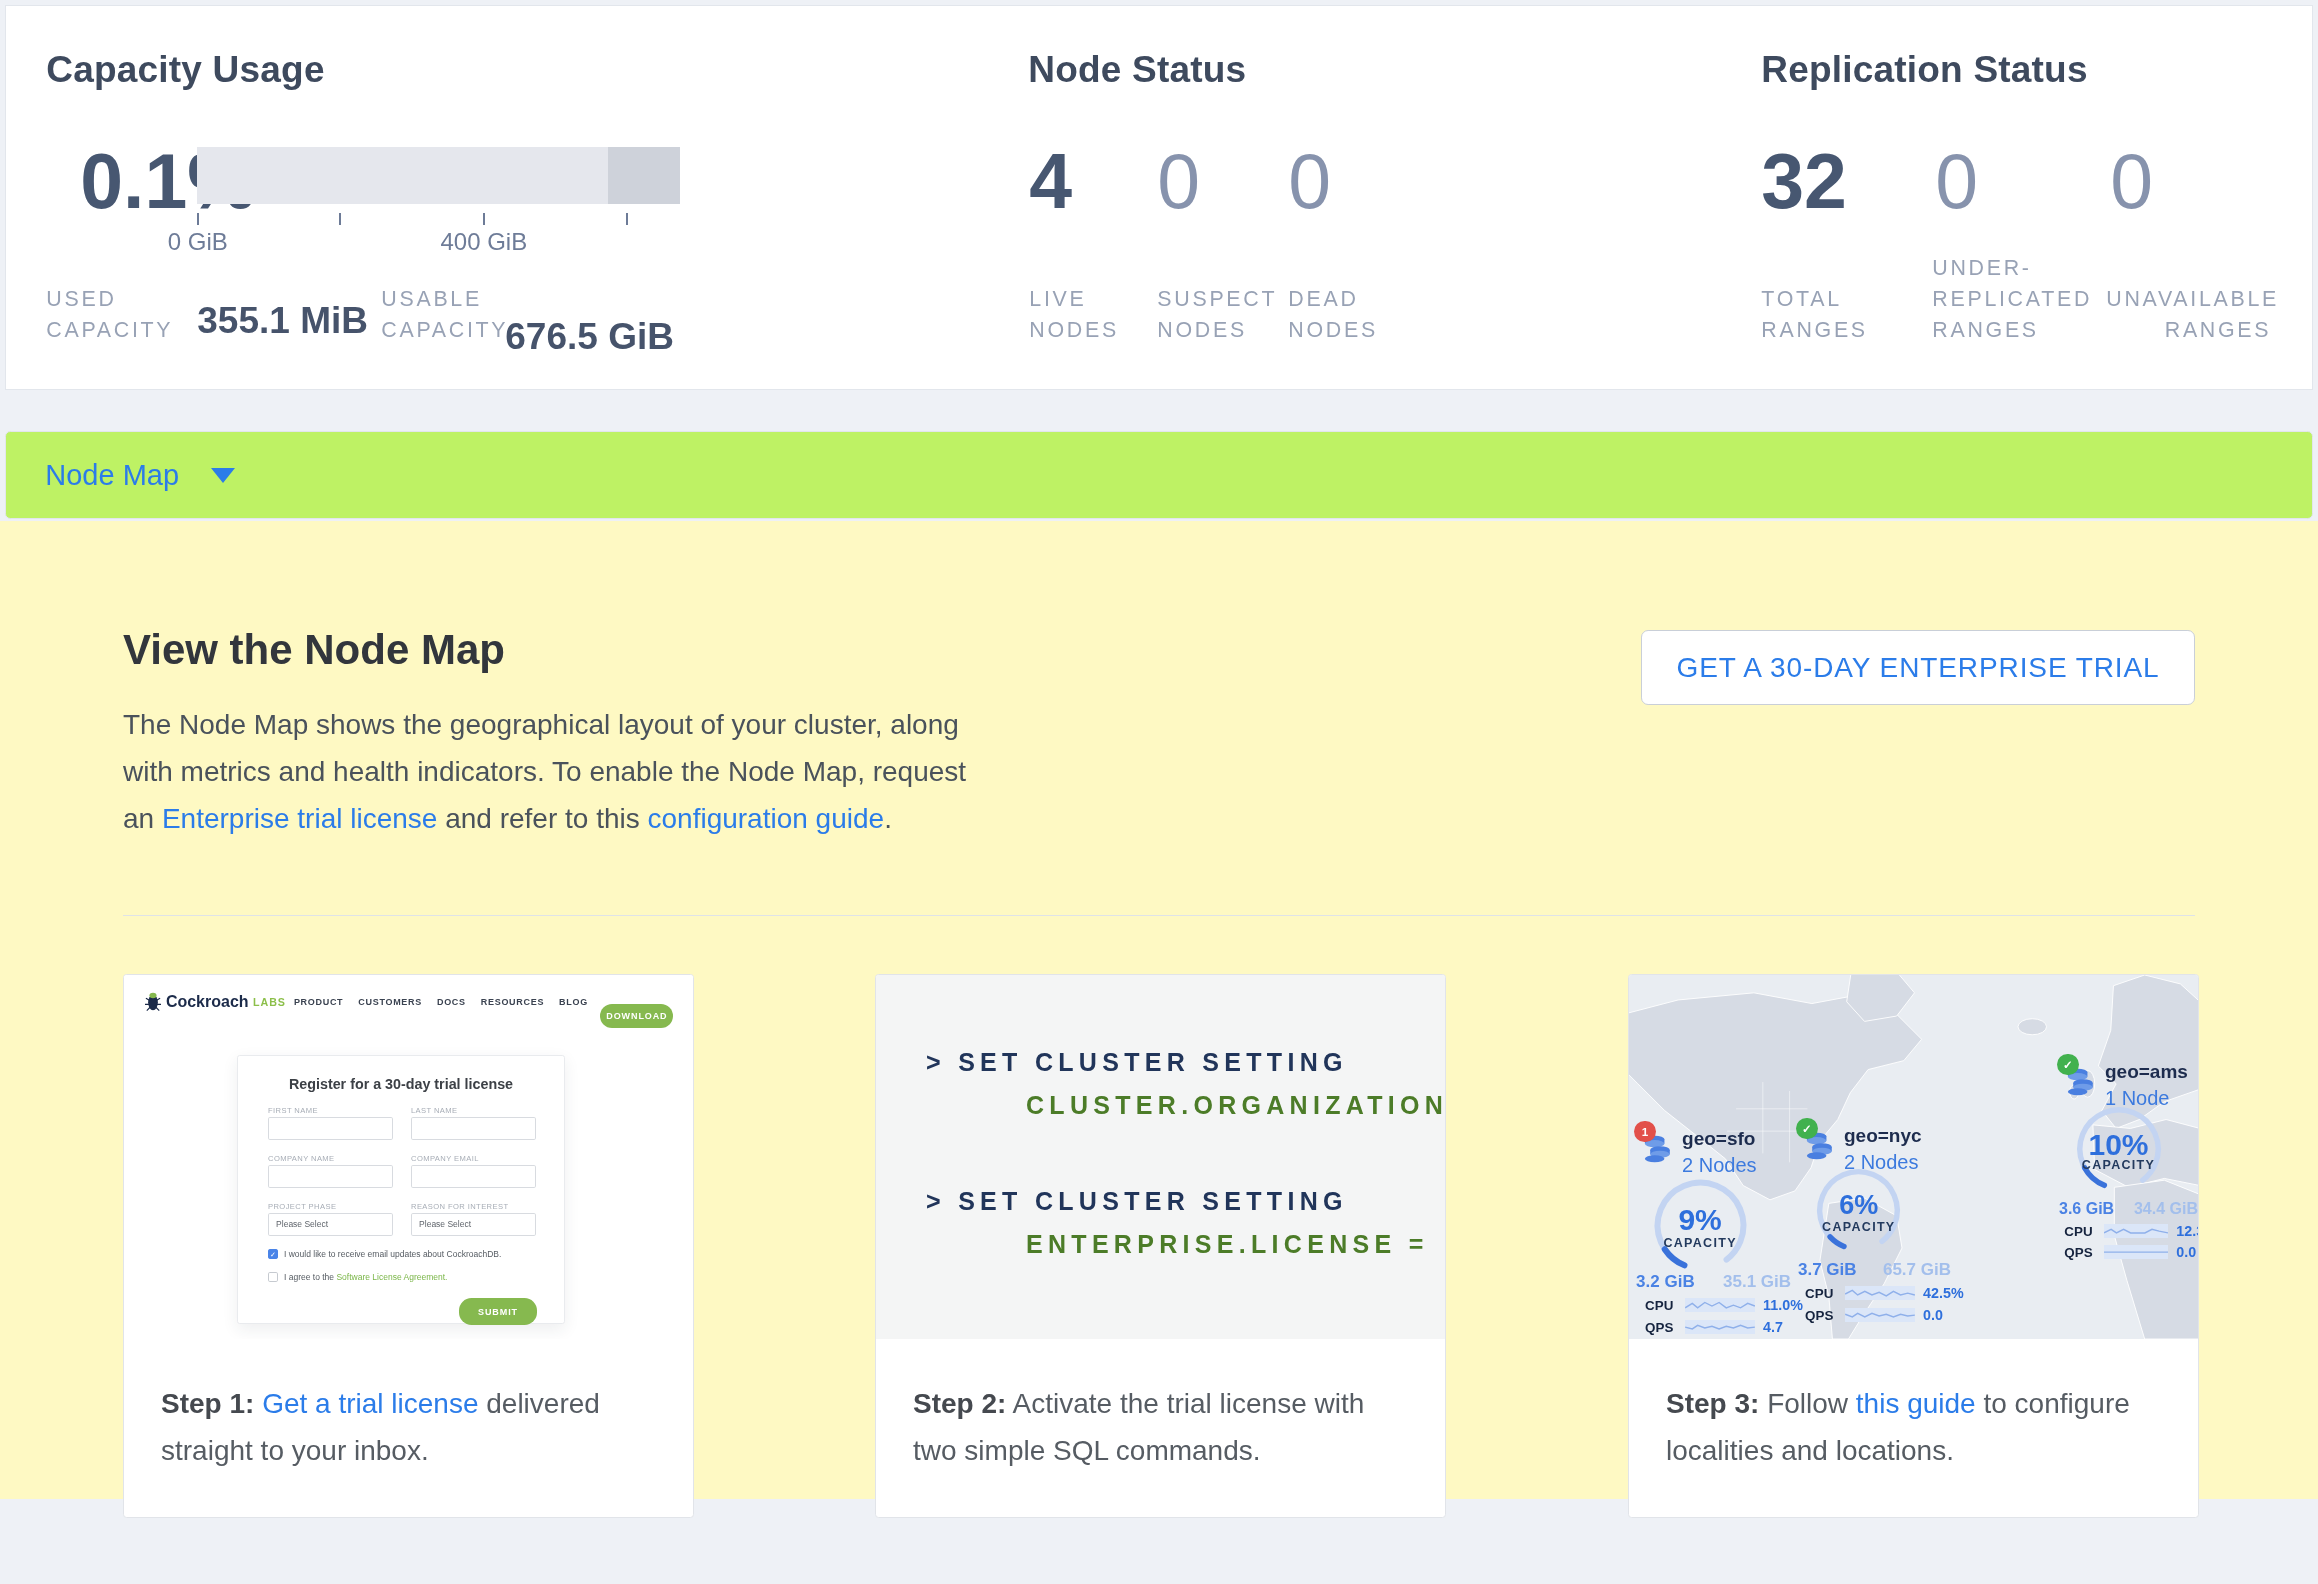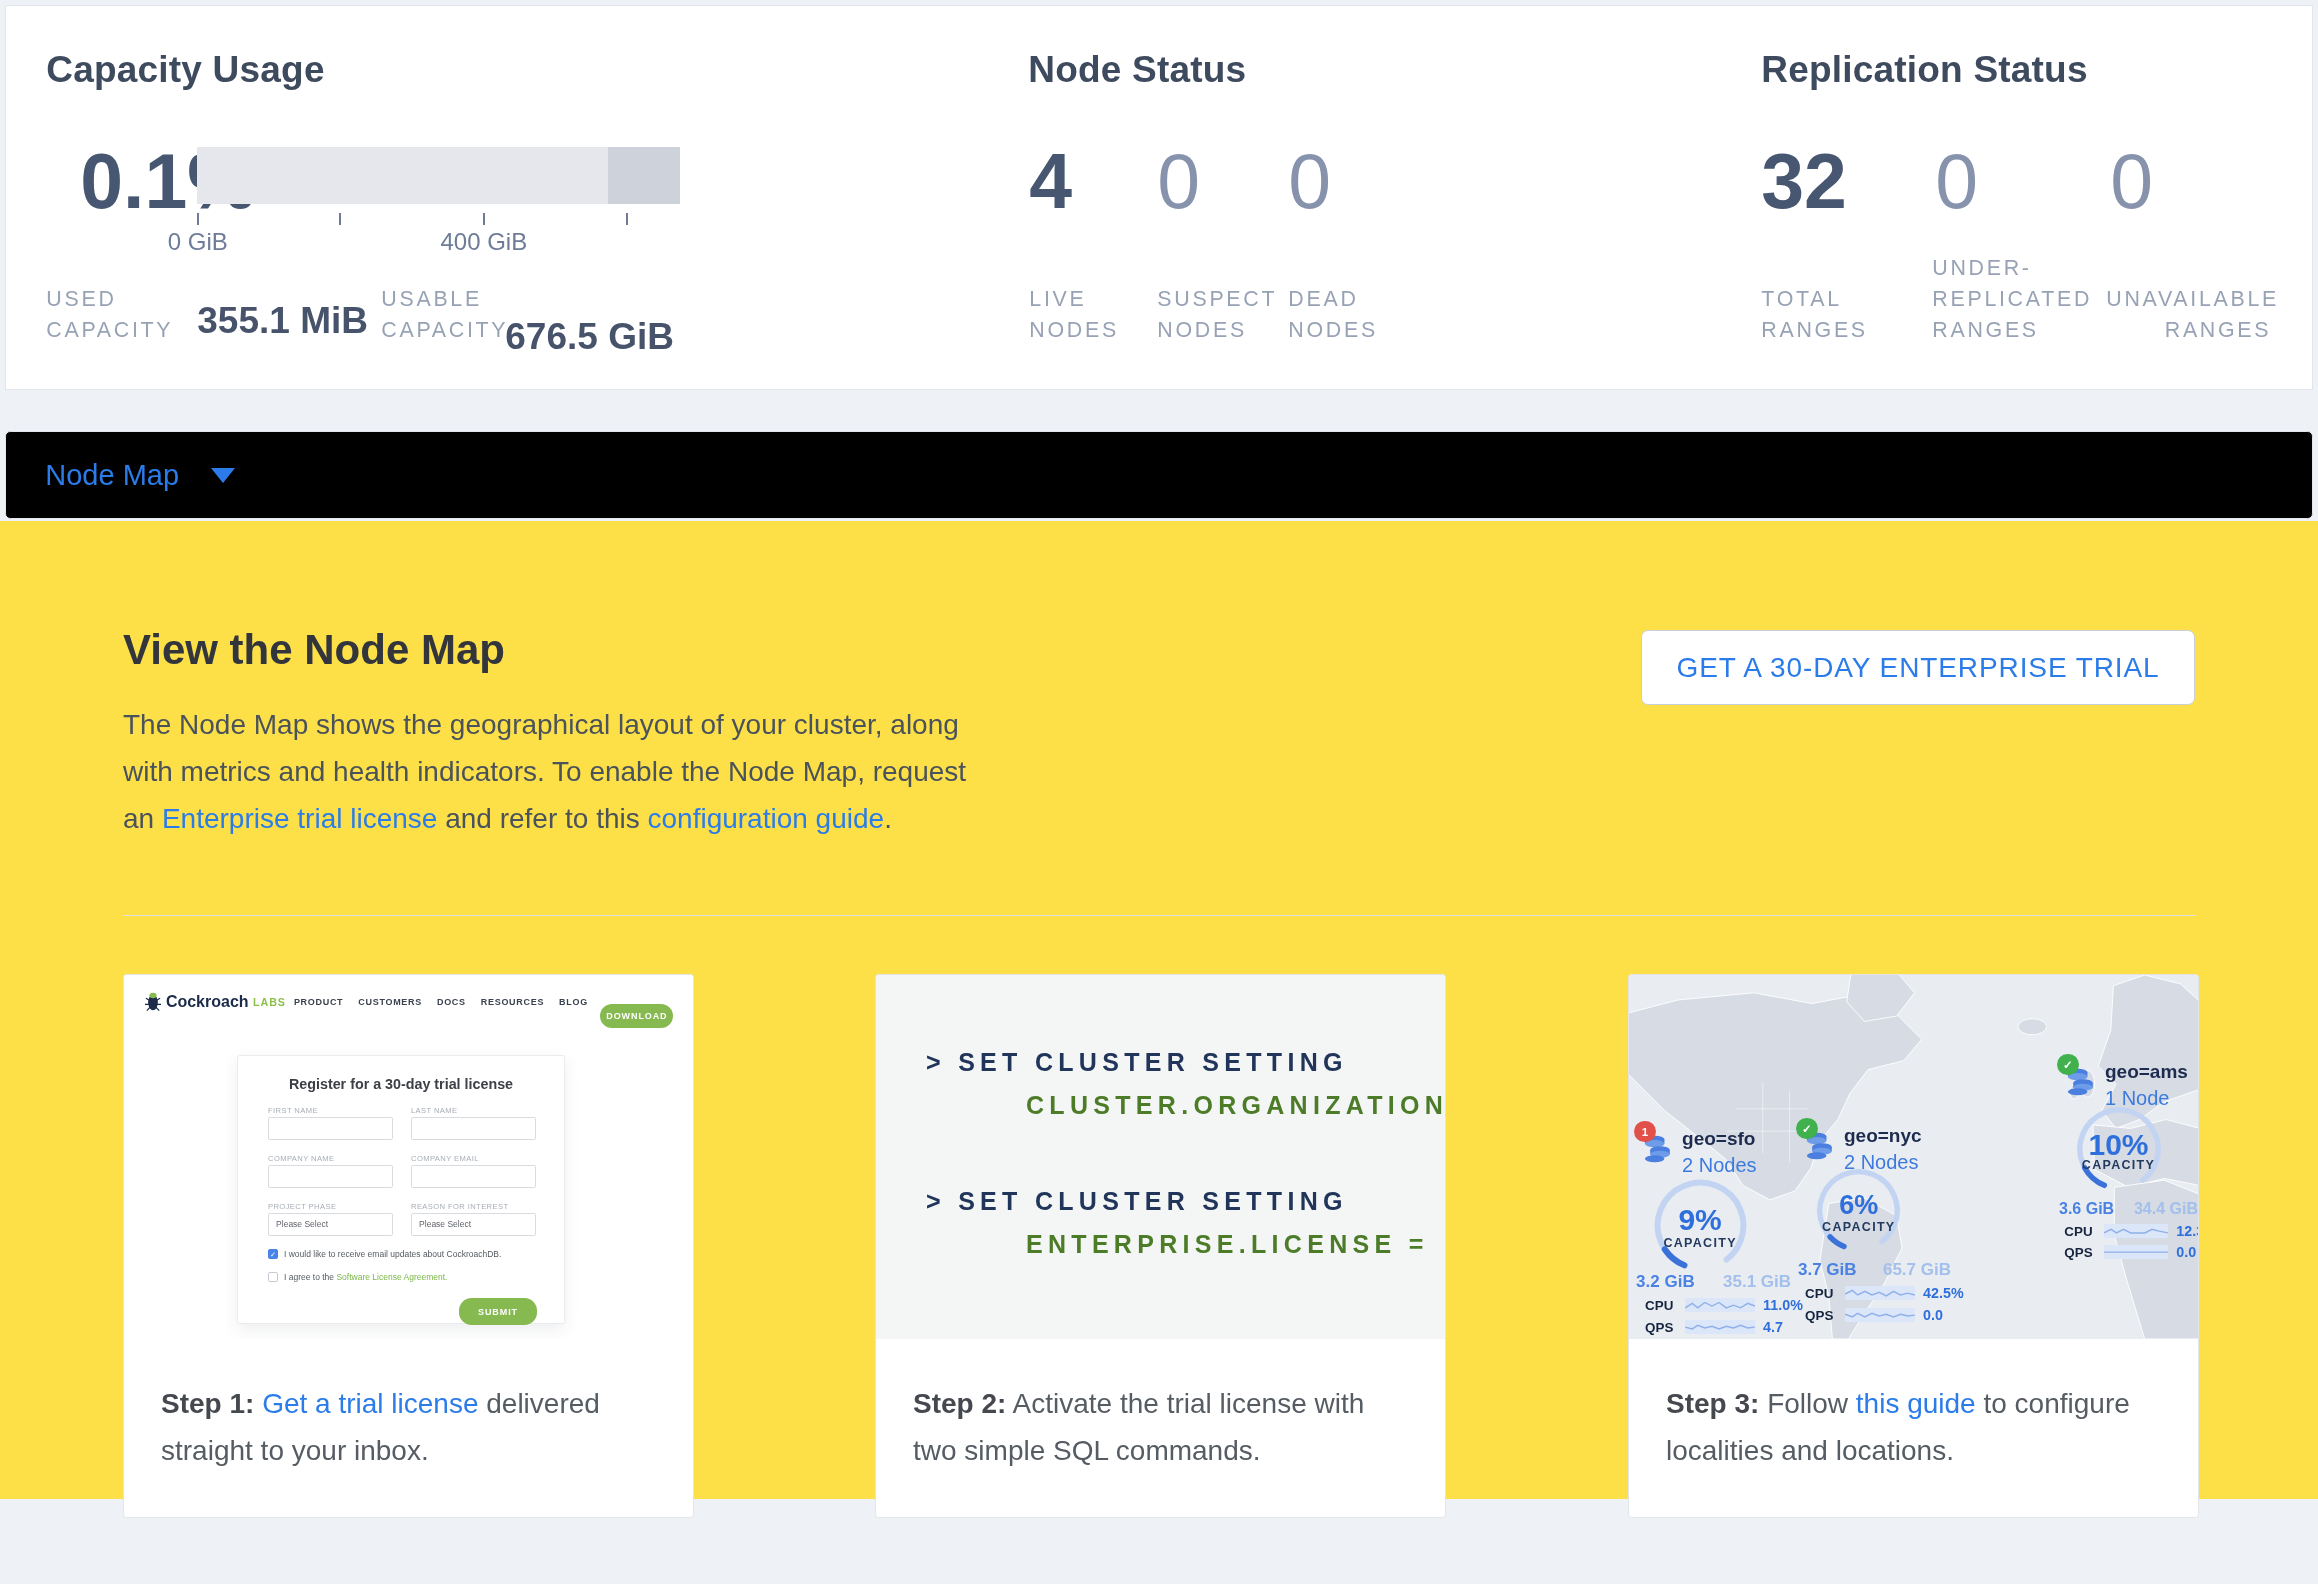--- a/index.html
+++ b/index.html
@@ -19,29 +19,29 @@
 
   
   #cap-bar { position:absolute; left:191px; top:141px; width:483px; height:57px; background:#e5e7ed; }
   #cap-bar .dark-seg { position:absolute; right:0; top:0; width:72px; height:57px; background:#ced2da; }
   .tick { position:absolute; top:207px; width:1.8px; height:11.6px; background:#6d7b97; }
   .tick-label { position:absolute; top:222px; width:143px; text-align:center;
                 font-size:24px; color:#6e7c98; }
 
   
   #nodemap-bar { position:absolute; left:5.3px; top:431px; width:2308px; height:88px;
-                 background:#000000; border:0.9px solid #e2e6ec; border-radius:5.3px; }
+                 background:#bef264; border:0.9px solid #e2e6ec; border-radius:5.3px; }
   #nodemap-toggle { position:absolute; left:39px; top:0; height:100%; display:flex;
                     align-items:center; gap:32px; cursor:pointer; }
   #nodemap-toggle .lbl { font-size:29px; color:#2b7ce9; font-weight:500; }
   .caret-down { width:0; height:0; border-left:12.5px solid transparent; border-right:12.5px solid transparent;
                 border-top:15px solid #2b7ce9; }
 
   
-  #lower { position:absolute; left:0; top:521px; width:2319px; height:978px; background:#fde047; }
+  #lower { position:absolute; left:0; top:521px; width:2319px; height:978px; background:#fef9c3; }
   #nm-heading { position:absolute; left:123px; top:105px; font-size:42px; font-weight:600; color:#32363c; }
   #nm-desc { position:absolute; left:123px; top:180px; width:860px; font-size:28px;
              line-height:47px; color:#4a525b; }
   a.blue-link { color:#2b7ce9; text-decoration:none; cursor:pointer; }
   #trial-btn { position:absolute; left:1641px; top:109px; width:554px; height:75px;
                background:#ffffff; border:1.8px solid #c9cfd8; border-radius:7.1px;
                font-size:28px; font-weight:500; letter-spacing:0.9px; color:#2b7ce9;
                font-family:"Liberation Sans", sans-serif; cursor:pointer; }
   #nm-divider { position:absolute; left:123px; top:394px; width:2072px; height:0;
                 border-top:0.9px solid #dfe3e8; }

